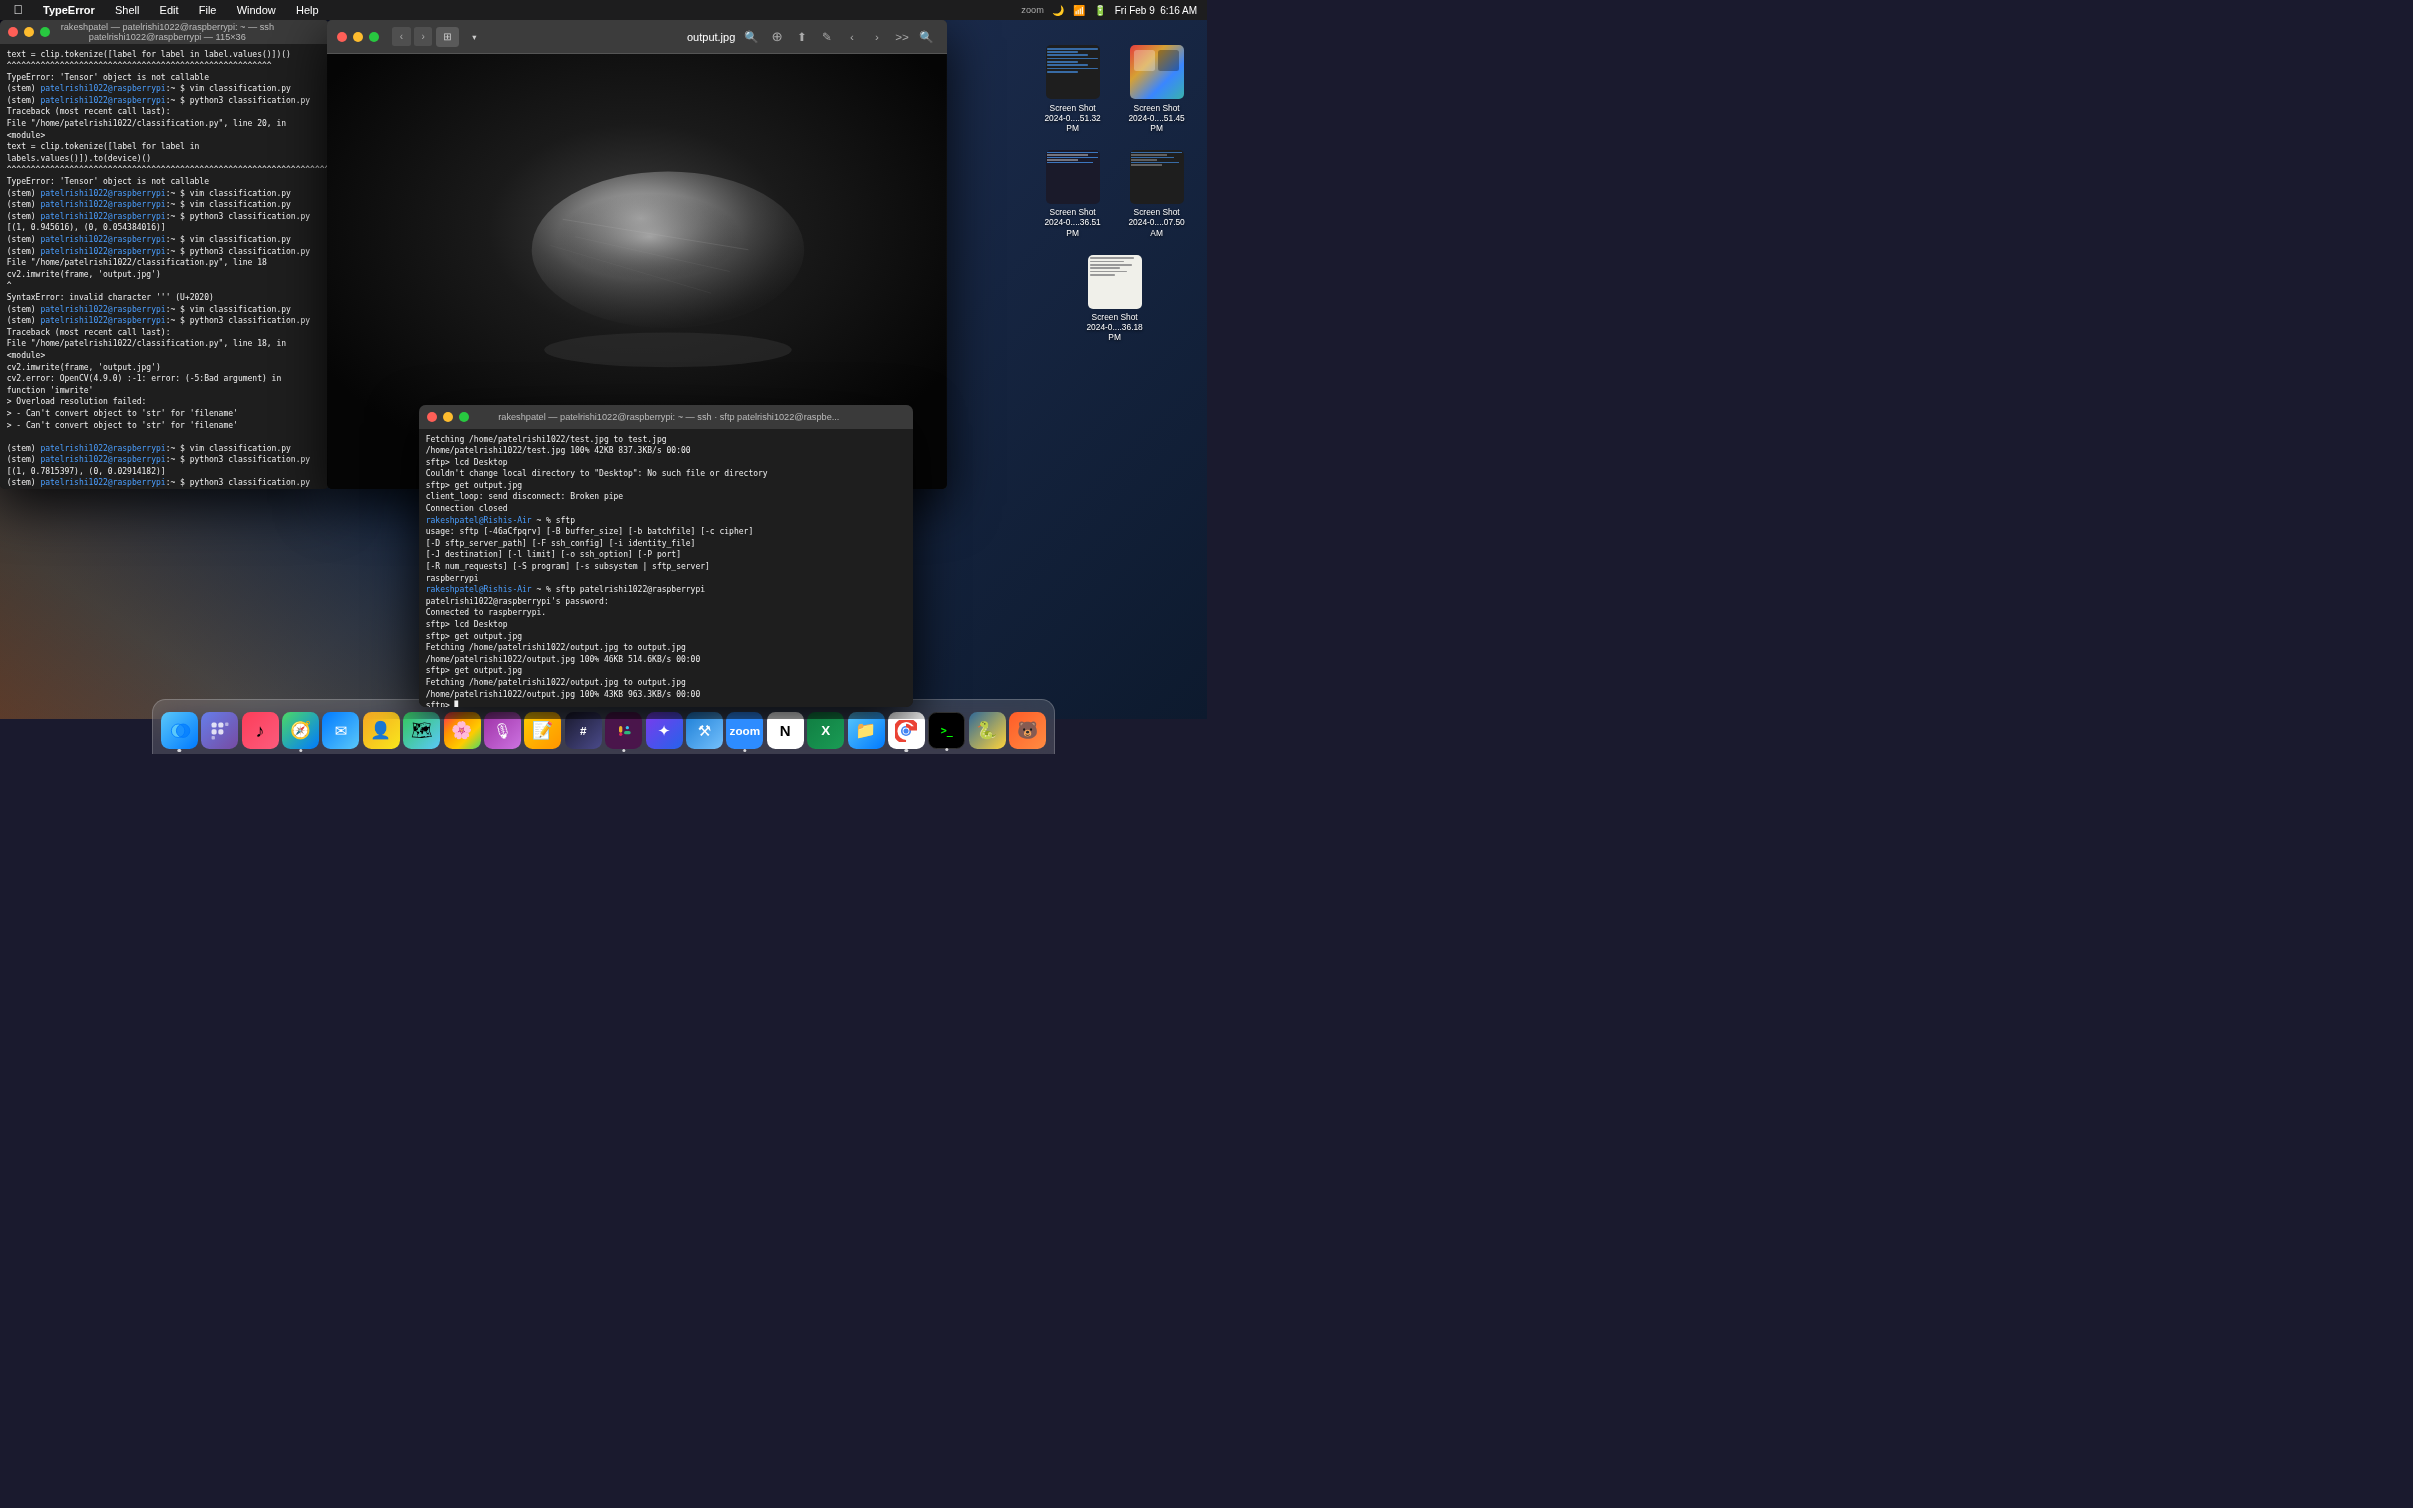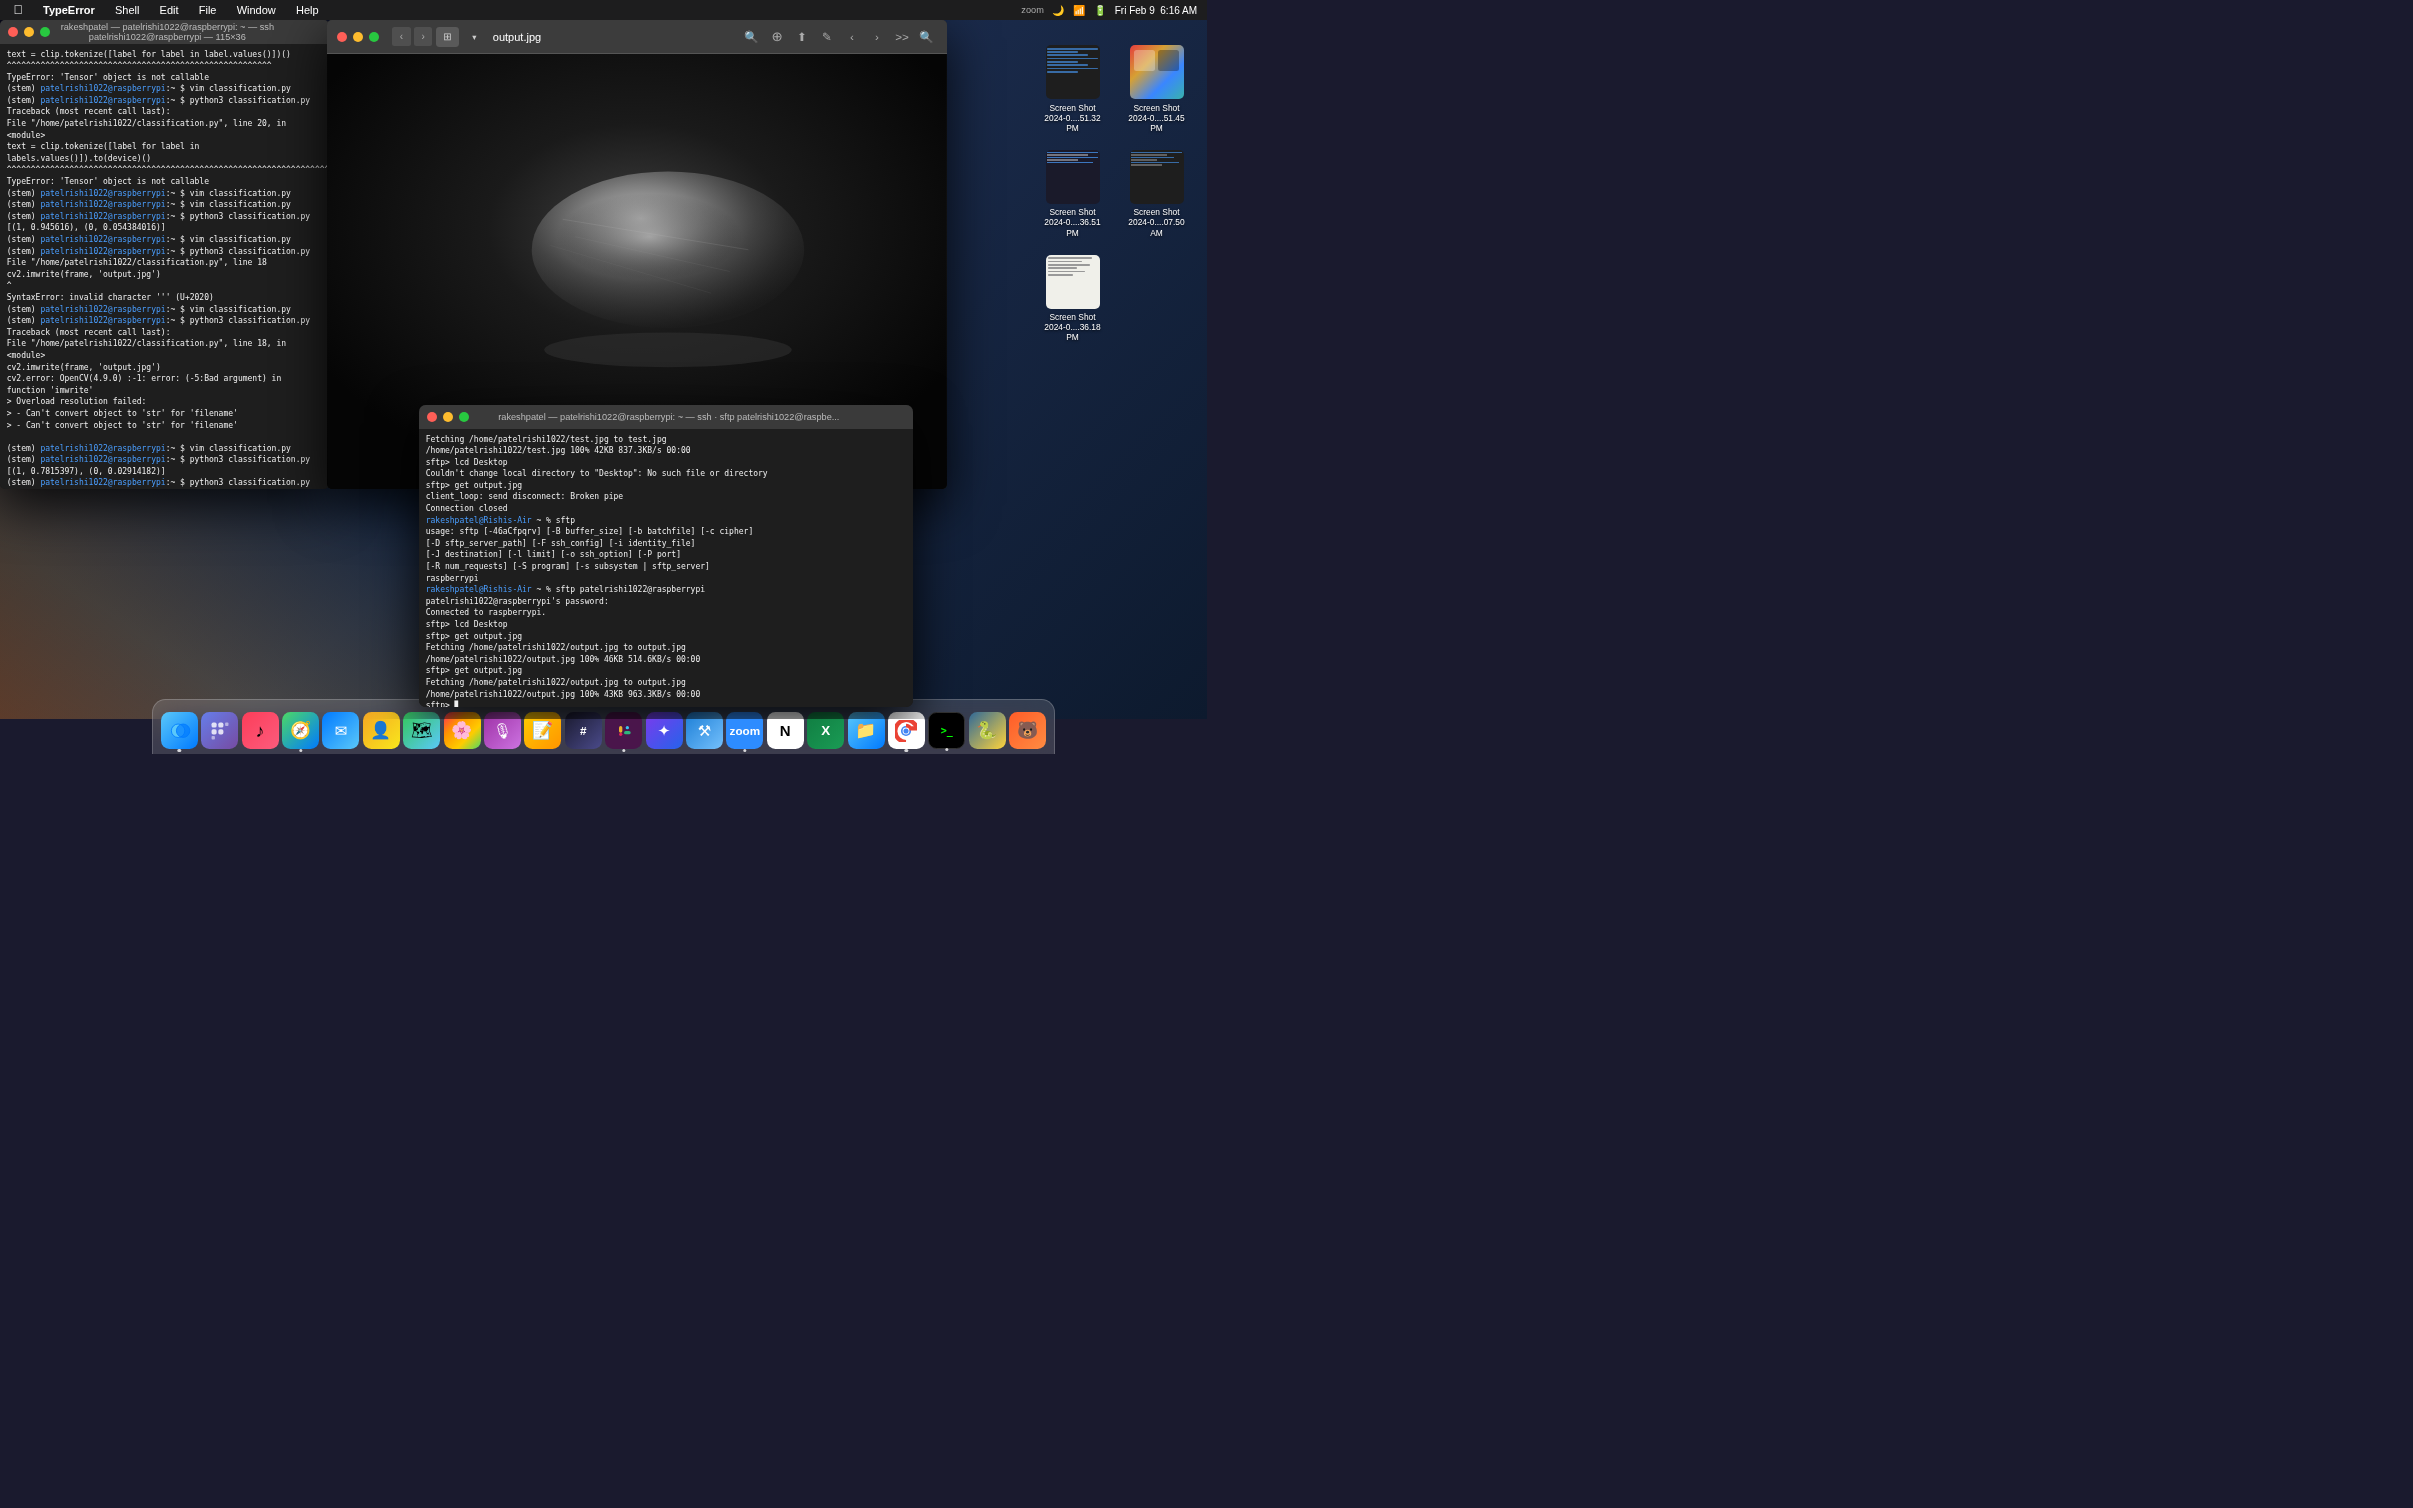--- a/index.html
+++ b/index.html
@@ -163,21 +163,21 @@
       display: flex;
       align-items: center;
       justify-content: center;
       color: #ccc;
       font-size: 11.7px;
       border-radius: 3.4px;
     }
 
     .viewer-filename {
       flex: 1;
-      text-align: left;
+      text-align: right;
       color: #fff;
       font-size: 11px;
       font-weight: 500;
     }
 
     .viewer-toolbar-right {
       display: flex;
       align-items: center;
       gap: 5px;
     }
@@ -247,21 +247,21 @@
       width: 168px;
       display: flex;
       flex-direction: column;
       gap: 17px;
       padding: 8.4px;
     }
 
     .icon-row {
       display: flex;
       gap: 17px;
-      justify-content: flex-start;
+      justify-content: center;
     }
 
     .desktop-icon {
       width: 67px;
       display: flex;
       flex-direction: column;
       align-items: center;
       gap: 3.4px;
       cursor: pointer;
     }

